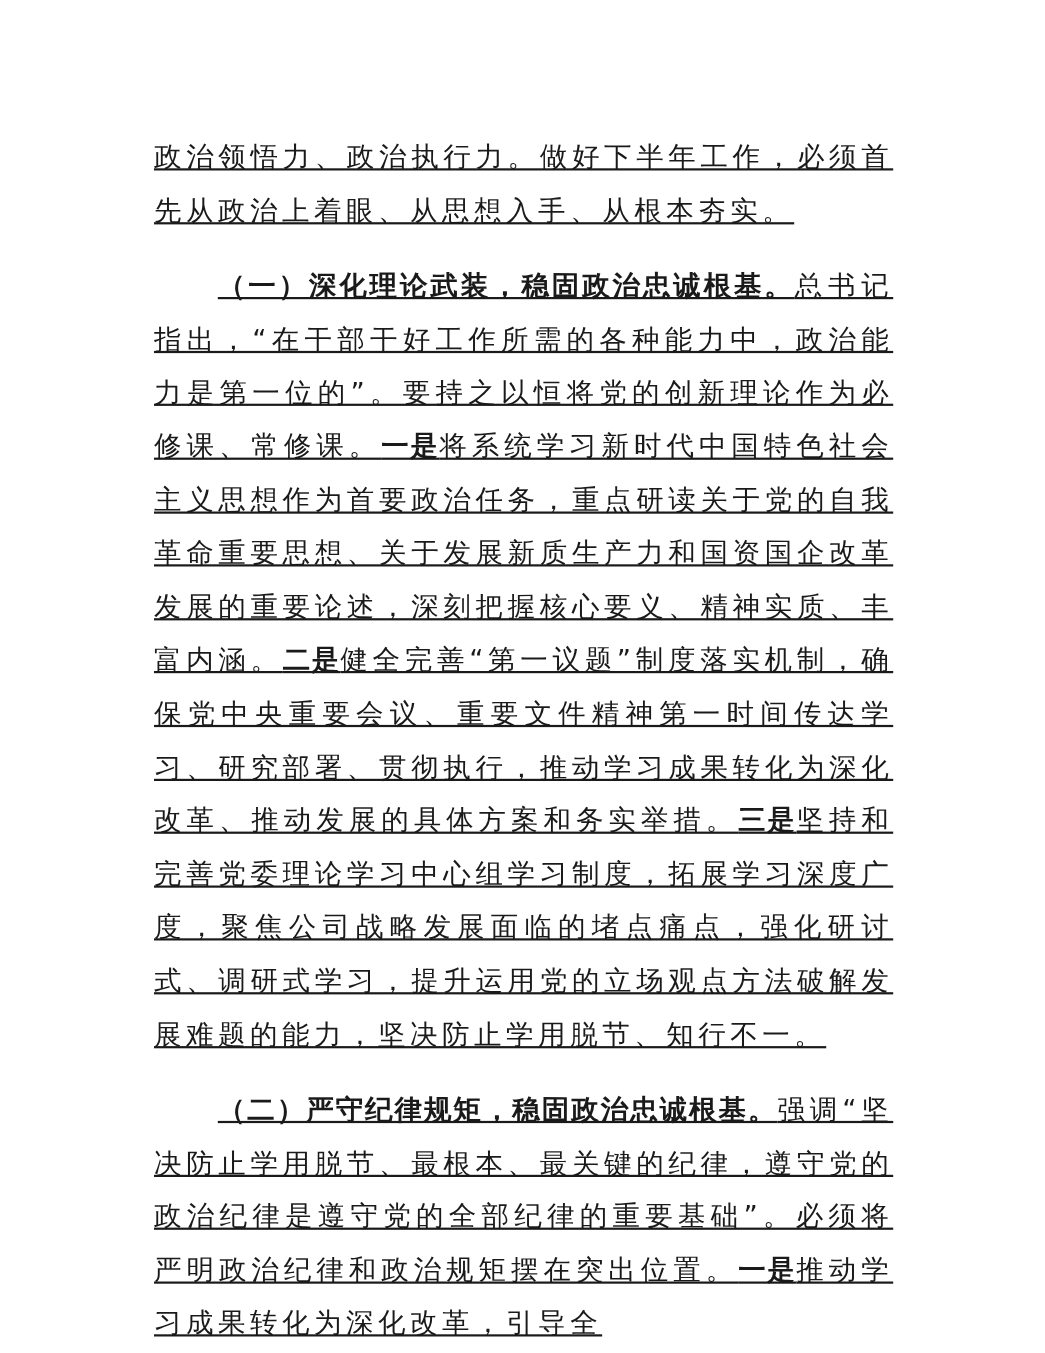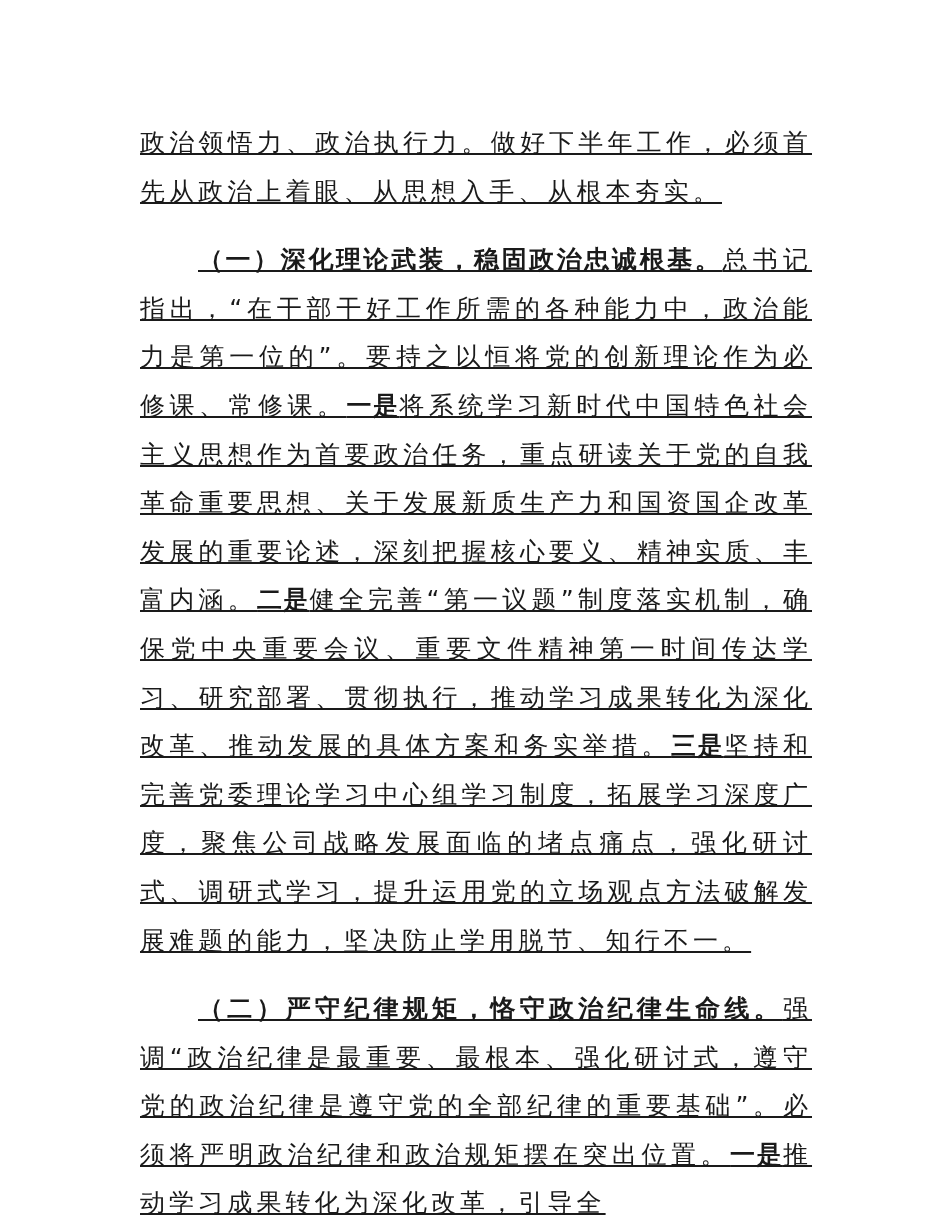--- a/index.html
+++ b/index.html
@@ -49,15 +49,15 @@
 </style>
 </head>
 <body>
 
 <div class="page">
 
   <p class="para"><span>政治领悟力、政治执行力。做好下半年工作，必须首先从政治上着眼、从思想入手、从根本夯实。</span></p>
 
   <p class="para indent"><span class="bold">（一）深化理论武装，稳固政治忠诚根基。</span><span>总书记指出，“在干部干好工作所需的各种能力中，政治能力是第一位的”。要持之以恒将党的创新理论作为必修课、常修课。</span><span class="em">一是</span><span>将系统学习新时代中国特色社会主义思想作为首要政治任务，重点研读关于党的自我革命重要思想、关于发展新质生产力和国资国企改革发展的重要论述，深刻把握核心要义、精神实质、丰富内涵。</span><span class="em">二是</span><span>健全完善“第一议题”制度落实机制，确保党中央重要会议、重要文件精神第一时间传达学习、研究部署、贯彻执行，推动学习成果转化为深化改革、推动发展的具体方案和务实举措。</span><span class="em">三是</span><span>坚持和完善党委理论学习中心组学习制度，拓展学习深度广度，聚焦公司战略发展面临的堵点痛点，强化研讨式、调研式学习，提升运用党的立场观点方法破解发展难题的能力，坚决防止学用脱节、知行不一。</span></p>
 
-  <p class="para indent"><span class="bold">（二）严守纪律规矩，恪守政治纪律生命线。</span><span>强调“政治纪律是最重要、最根本、强化研讨式，遵守党的政治纪律是遵守党的全部纪律的重要基础”。必须将严明政治纪律和政治规矩摆在突出位置。</span><span class="em">一是</span><span>推动学习成果转化为深化改革，引导全</span></p>
+  <p class="para indent"><span class="bold">（二）严守纪律规矩，稳固政治忠诚根基。</span><span>强调“坚决防止学用脱节、最根本、最关键的纪律，遵守党的政治纪律是遵守党的全部纪律的重要基础”。必须将严明政治纪律和政治规矩摆在突出位置。</span><span class="em">一是</span><span>推动学习成果转化为深化改革，引导全</span></p>
 
 </div>
 
 </body></html>

